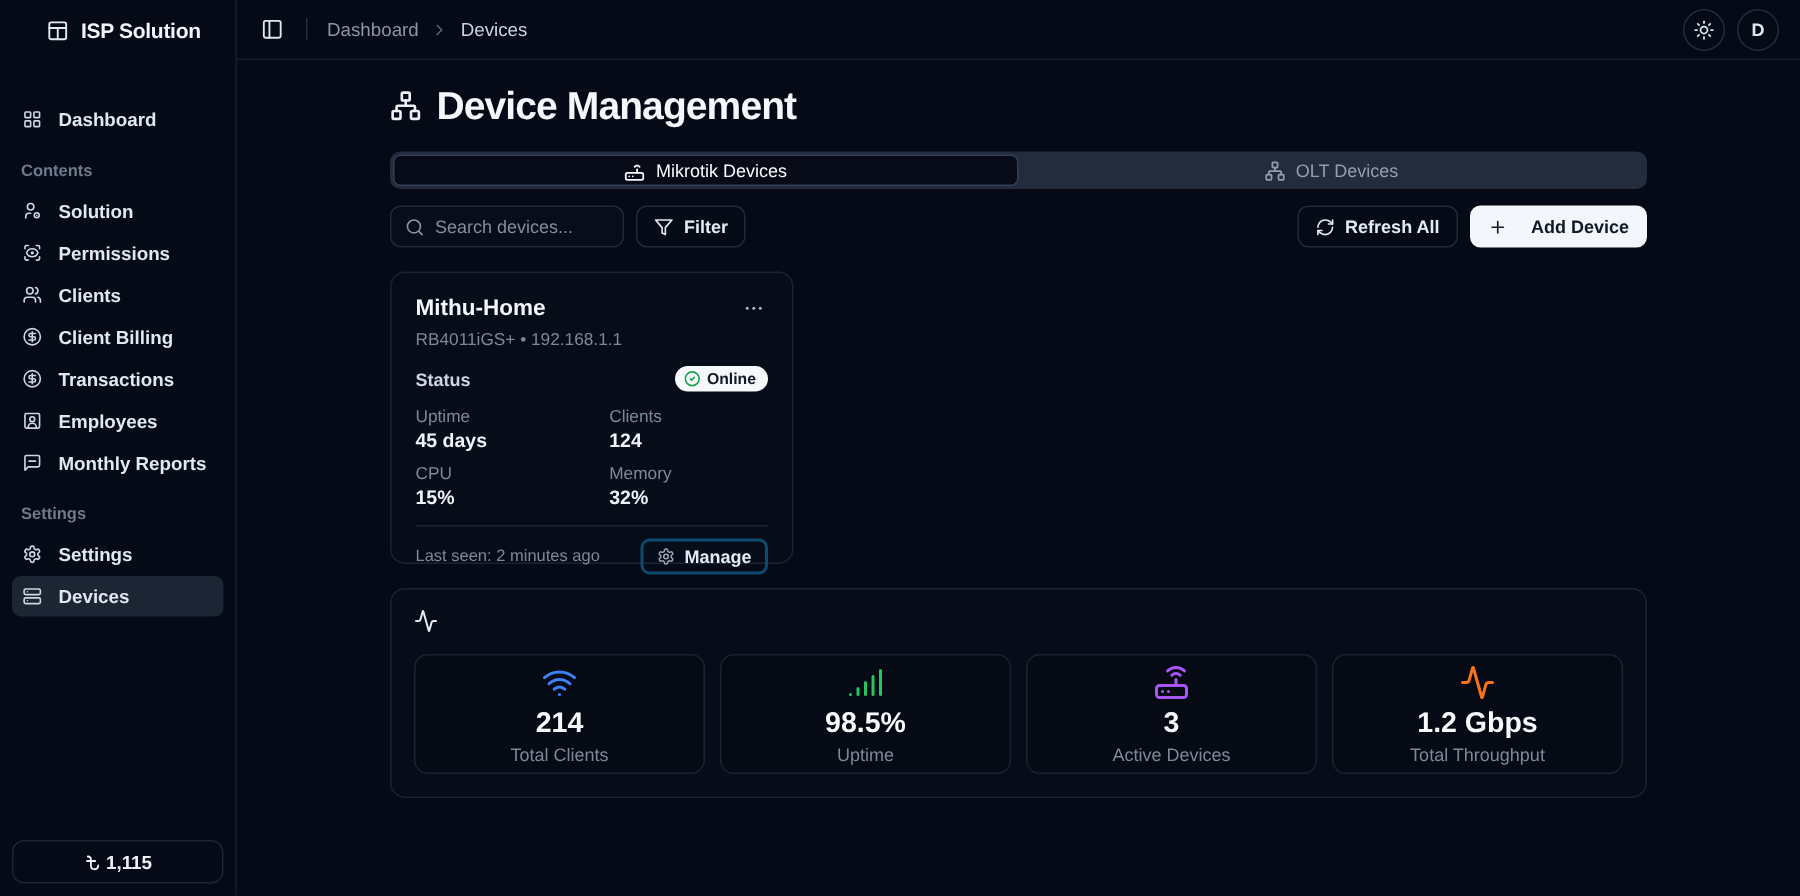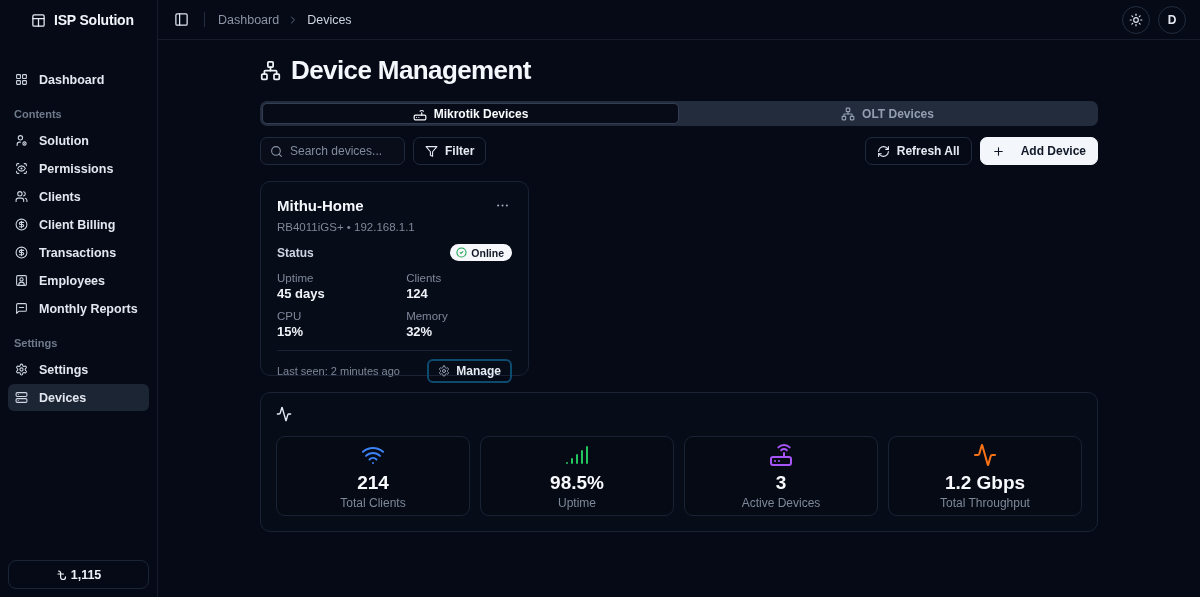--- a/index.html
+++ b/index.html
@@ -61,29 +61,29 @@
 
   
   .content { width: 838px; margin: 0 auto; padding-top: 15px; }
   .page-title { display: flex; align-items: center; gap: 10px; margin-bottom: 15px; }
   .page-title h1 { font-size: 26px; font-weight: 800; letter-spacing: -0.6px; color: #f4f7fb; }
   .page-title .ic { color: #eef2f7; }
 
   .tabs { height: 25px; background: #232c3c; border-radius: 7px; display: flex; padding: 2px; margin-bottom: 11px; }
   .tab {
     flex: 1; display: flex; align-items: center; justify-content: center; gap: 7px;
-    font-size: 12px; font-weight: 700; color: #939eb2;
+    font-size: 12px; font-weight: 400; color: #939eb2;
     border: 1px solid transparent; border-radius: 5px; cursor: pointer;
     background: transparent; font-family: inherit;
   }
   .tab.active { background: #060b17; color: #fbfcfe; border-color: #333e54; }
 
   .toolbar { display: flex; align-items: center; gap: 8px; margin-bottom: 16px; }
   .search {
-    width: 145px; height: 28px;
+    width: 156px; height: 28px;
     border: 1px solid #202a3c; border-radius: 7px;
     display: flex; align-items: center; gap: 7px; padding: 12px 9px;
     color: #8c95a6; background: rgba(255,255,255,0.015);
   }
   .search input {
     width: 100%; background: transparent; border: 0; outline: 0;
     color: #dfe5ee; font-size: 12px; font-family: inherit;
   }
   .search input::placeholder { color: #828c9e; }
   .btn {

